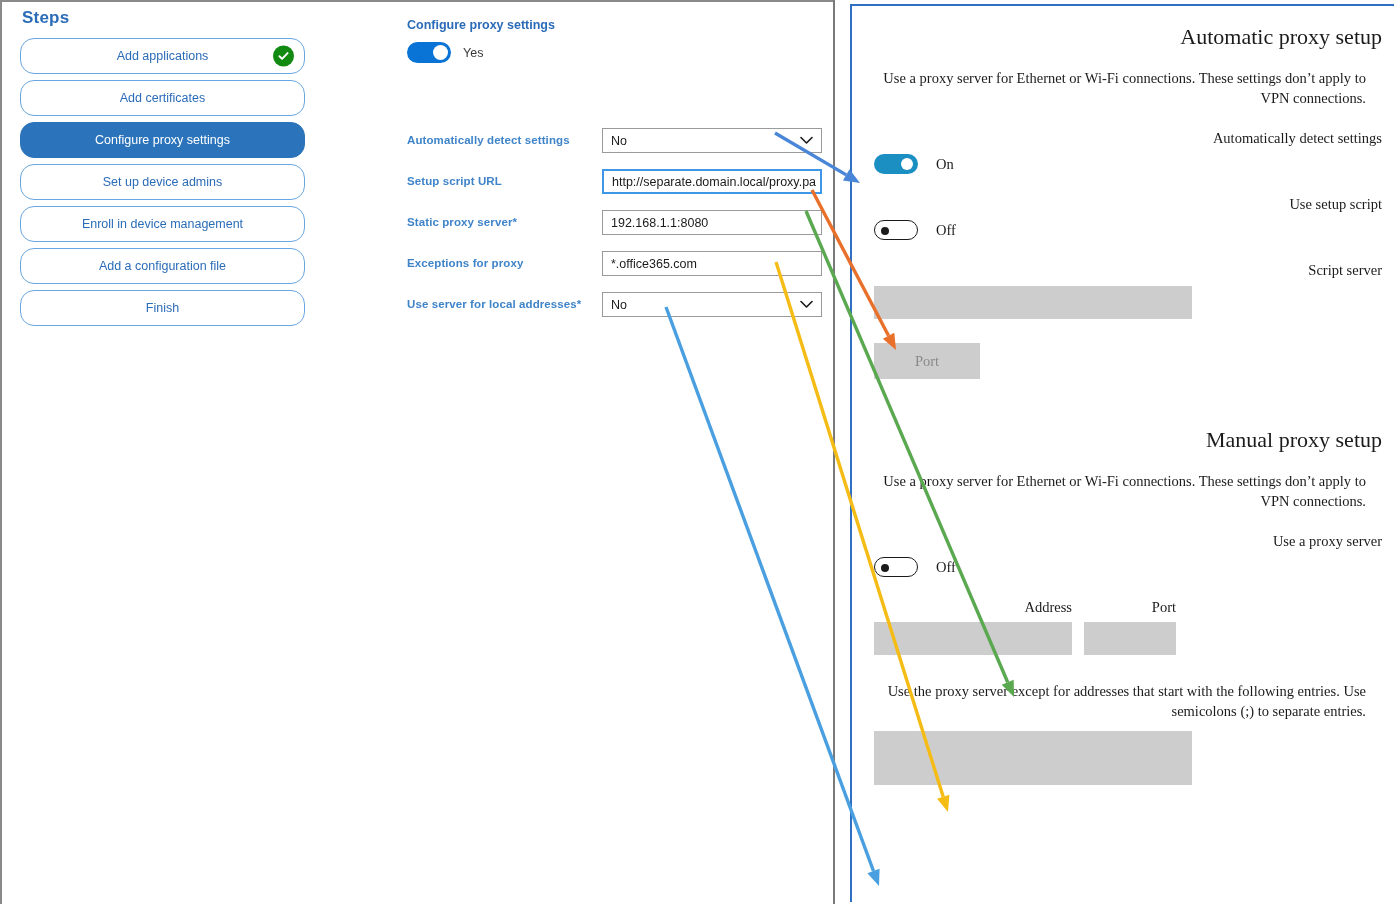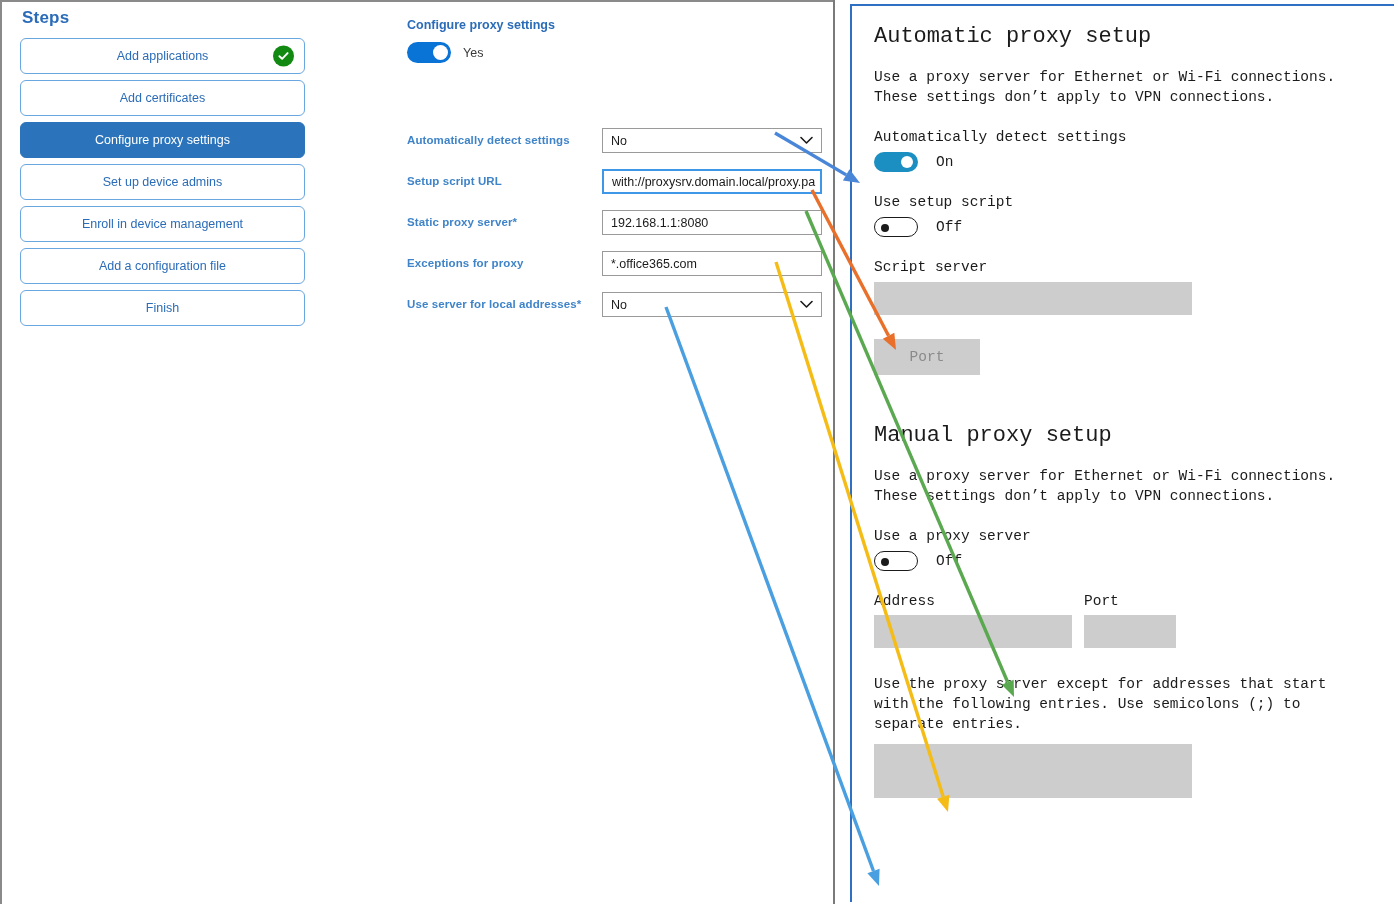--- a/index.html
+++ b/index.html
@@ -16,21 +16,21 @@
   .left-rule{position:absolute;left:0;top:0;width:2px;height:904px;background:#8a8a8a;}
   .mid-rule{position:absolute;left:833px;top:0;width:2px;height:904px;background:#7a7a7a;}
   .panel-border{position:absolute;left:850px;top:4px;width:544px;height:898px;
                 border:2px solid #2f6fc4;border-right:none;border-bottom:none;box-sizing:border-box;}
 
   
   .steps-wrap{position:absolute;left:20px;top:8px;width:285px;}
   .steps-title{font-size:17px;font-weight:bold;color:#2b6cb8;margin:0 0 10px 2px;letter-spacing:.2px;}
   .step{
     position:relative;height:34px;margin-bottom:6px;
-    border:1px solid #6aa6e0;border-radius:6px;background:#ffffff;
+    border:1px solid #6aa6e0;border-radius:14px;background:#ffffff;
     display:flex;align-items:center;justify-content:center;
     font-size:12.5px;color:#2b6cb8;
   }
   .step.active{background:#2b74bb;border-color:#2b74bb;color:#ffffff;}
   .check-icon{position:absolute;right:10px;top:50%;transform:translateY(-50%);
     width:21px;height:21px;border-radius:50%;background:#128a12;
     display:flex;align-items:center;justify-content:center;}
   .check-icon svg{display:block;}
 
   
@@ -46,21 +46,21 @@
   .row .lbl{width:195px;font-size:11.5px;font-weight:bold;color:#3f84c9;padding-top:6px;letter-spacing:.1px;}
   .row .lbl .req{color:#3f84c9;}
   .ctrl{position:relative;width:220px;height:25px;box-sizing:border-box;
         border:1px solid #9a9a9a;background:#fff;display:flex;align-items:center;
         padding:0 8px;font-size:12.5px;color:#1a1a1a;white-space:nowrap;overflow:hidden;}
   .ctrl.focused{border:2px solid #3f97e8;}
   .chev{position:absolute;right:8px;top:50%;transform:translateY(-50%);}
 
   
   .win{position:absolute;left:862px;top:10px;width:520px;
-       font-family:Liberation Mono, monospace;color:#1b1b1b;}
+       font-family:Liberation Serif, serif;color:#1b1b1b;text-align:right;}
   .win h2{font-size:22px;font-weight:400;margin:14px 0 18px 12px;color:#1b1b1b;}
   .win p{font-size:14.5px;line-height:1.38;margin:0 0 22px 12px;width:492px;color:#1b1b1b;}
   .win .sub{font-size:14.5px;margin:0 0 7px 12px;color:#1b1b1b;}
   .wtgl-row{display:flex;align-items:center;gap:18px;margin:0 0 22px 12px;}
   .wtgl{width:44px;height:20px;border-radius:10px;position:relative;flex:none;}
   .wtgl.on{background:#1b8ec2;}
   .wtgl.off{background:#fff;border:1.6px solid #1b1b1b;box-sizing:border-box;}
   .wtgl.on .k{position:absolute;top:4px;right:5px;width:12px;height:12px;border-radius:50%;background:#fff;}
   .wtgl.off .k{position:absolute;top:6px;left:6px;width:8px;height:8px;border-radius:50%;background:#1b1b1b;}
   .wtgl-txt{font-size:14.5px;}
@@ -143,21 +143,21 @@
           <svg width="13" height="9" viewBox="0 0 13 9">
               <path d="M1 1.5 L6.5 7 L12 1.5" fill="none" stroke="#1a1a1a" stroke-width="1.6" stroke-linecap="round" stroke-linejoin="round"></path>
             </svg>
         </span>
       </div>
     </div>
 
     <div class="row">
       <div class="lbl"><span>Setup script URL</span></div>
       <div class="ctrl focused">
-        <span>with://proxysrv.domain.local/proxy.pa</span>
+        <span>http://separate.domain.local/proxy.pa</span>
       </div>
     </div>
 
     <div class="row">
       <div class="lbl"><span>Static proxy server</span><span class="req">*</span></div>
       <div class="ctrl">
         <span>192.168.1.1:8080</span>
       </div>
     </div>
 

